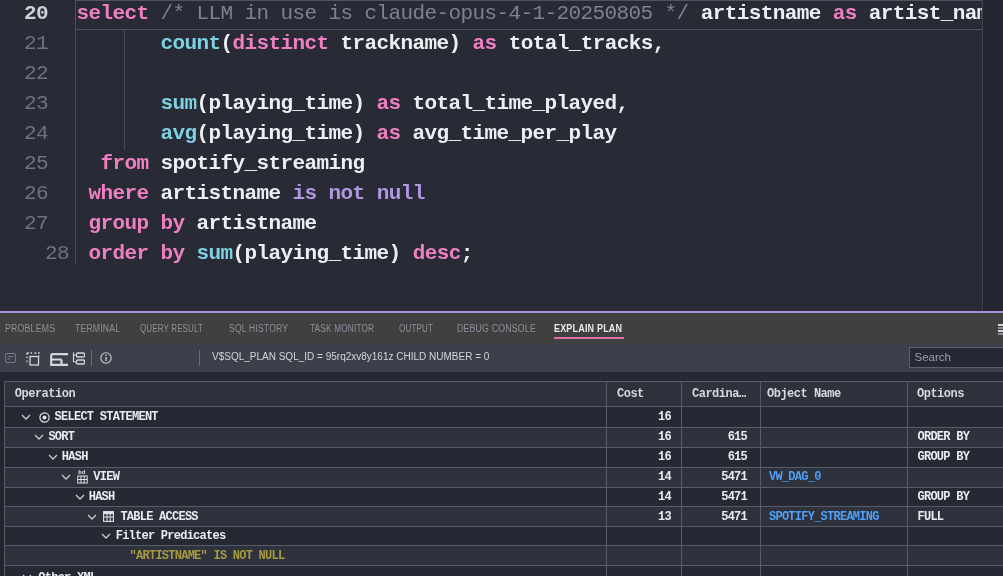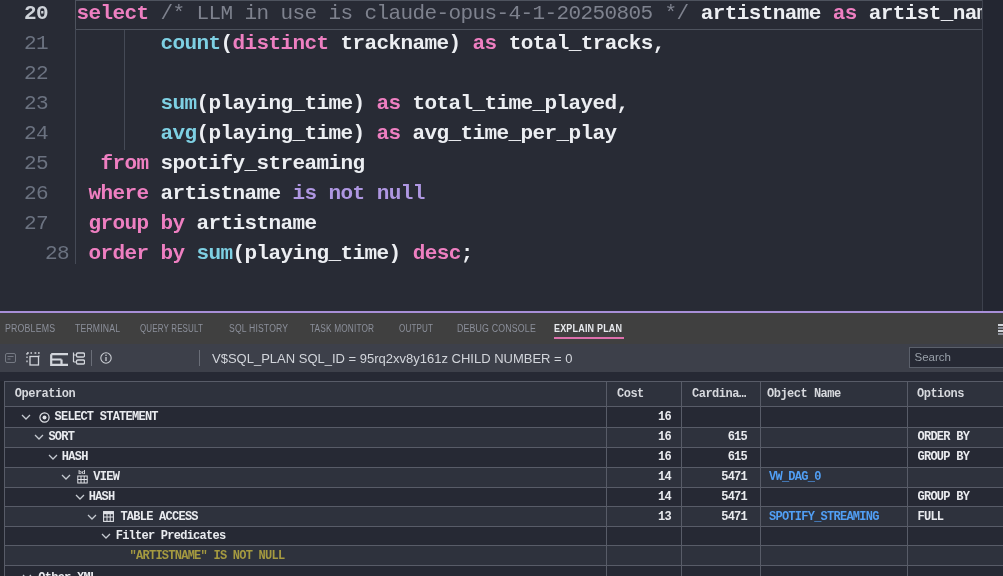--- a/index.html
+++ b/index.html
@@ -102,21 +102,21 @@
 
     <div class="abs" style="left:91px;top:6px;width:1px;height:16px;background:#6a6e78;"></div>
 
     <svg class="abs" style="left:100px;top:8px;" width="12" height="12" viewBox="0 0 12 12">
       <circle cx="6" cy="6" r="5.2" fill="none" stroke="#c9ccd2" stroke-width="1.1"></circle>
       <path d="M6 5 V9" stroke="#c9ccd2" stroke-width="1.3"></path>
       <circle cx="6" cy="3.2" r="0.8" fill="#c9ccd2"></circle>
     </svg>
     <div class="abs" style="left:122px;top:7px;font-size:15px;color:#d2d5db;margin-top:38px;">0.090 seconds</div>
     <div class="abs" style="left:199px;top:6px;width:1px;height:16px;background:#6a6e78;"></div>
-    <div class="abs" style="left:212px;top:7px;font-size:13px;color:#d2d5db;letter-spacing:0;">V$SQL_PLAN SQL_ID = 95rq2xv8y161z CHILD NUMBER = 0</div>
+    <div class="abs" style="left:212px;top:7px;font-size:10px;color:#d2d5db;letter-spacing:0;">V$SQL_PLAN SQL_ID = 95rq2xv8y161z CHILD NUMBER = 0</div>
 
     <div class="abs" style="left:909px;top:3px;width:100px;height:20.5px;background:#262934;border:1px solid #5b606b;">
       <div class="abs" style="left:4.5px;top:3px;font-size:11.5px;color:#99a0a9;">Search</div>
     </div>
   </div>
 
   <div class="abs" style="left:0;top:372px;width:1003px;height:9px;background:#262934;"></div>
 
   <div class="abs" style="left:0;top:381px;width:1003px;height:195px;background:#262934;overflow:hidden;">
     <div class="abs" style="left:0;top:0;width:4px;height:195px;background:#22252e;"></div>

